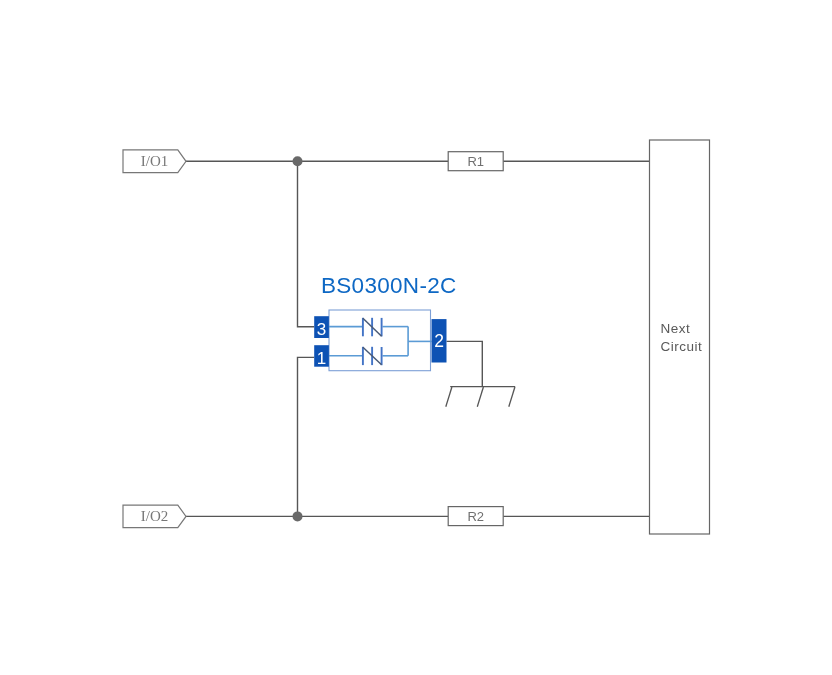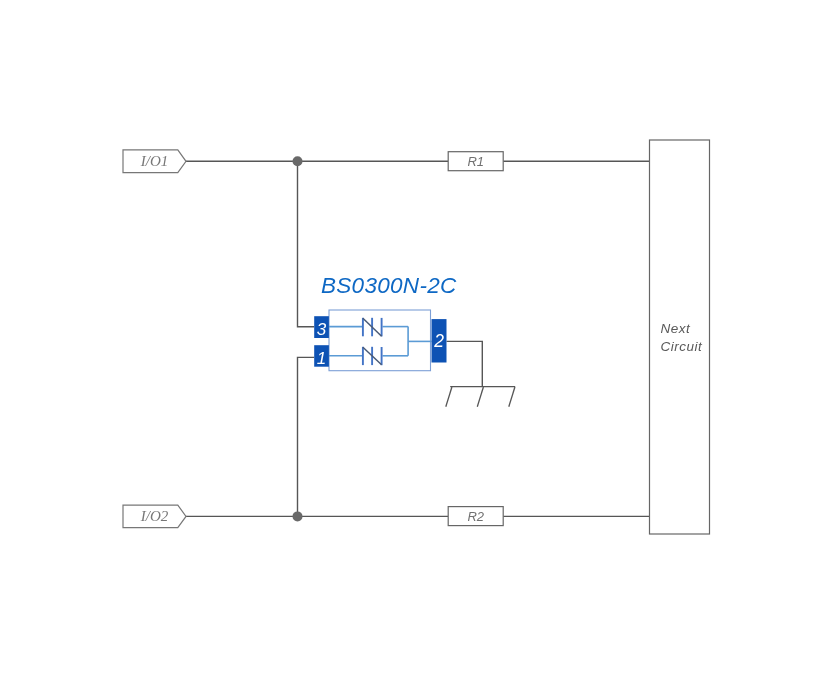--- a/index.html
+++ b/index.html
@@ -1,16 +1,16 @@
 <!DOCTYPE html>
 <html><head>
 <meta charset="utf-8">
 <style>
   html,body{margin:0;padding:0;background:#ffffff;}
-  .page{position:relative;width:832px;height:657px;background:#e5e5e5;overflow:hidden;font-style:italic;}
+  .page{position:relative;width:832px;height:657px;background:#e5e5e5;overflow:hidden;}
 </style>
 </head>
 <body>
 <div class="page">
 <svg width="832" height="675" viewBox="0 0 832 675">
 
   <rect x="0" y="0" width="832" height="675" fill="#ffffff"></rect>
 
   <path d="M186,161.3 H448.2" stroke="#565656" stroke-width="1.4" fill="none"></path>
 

